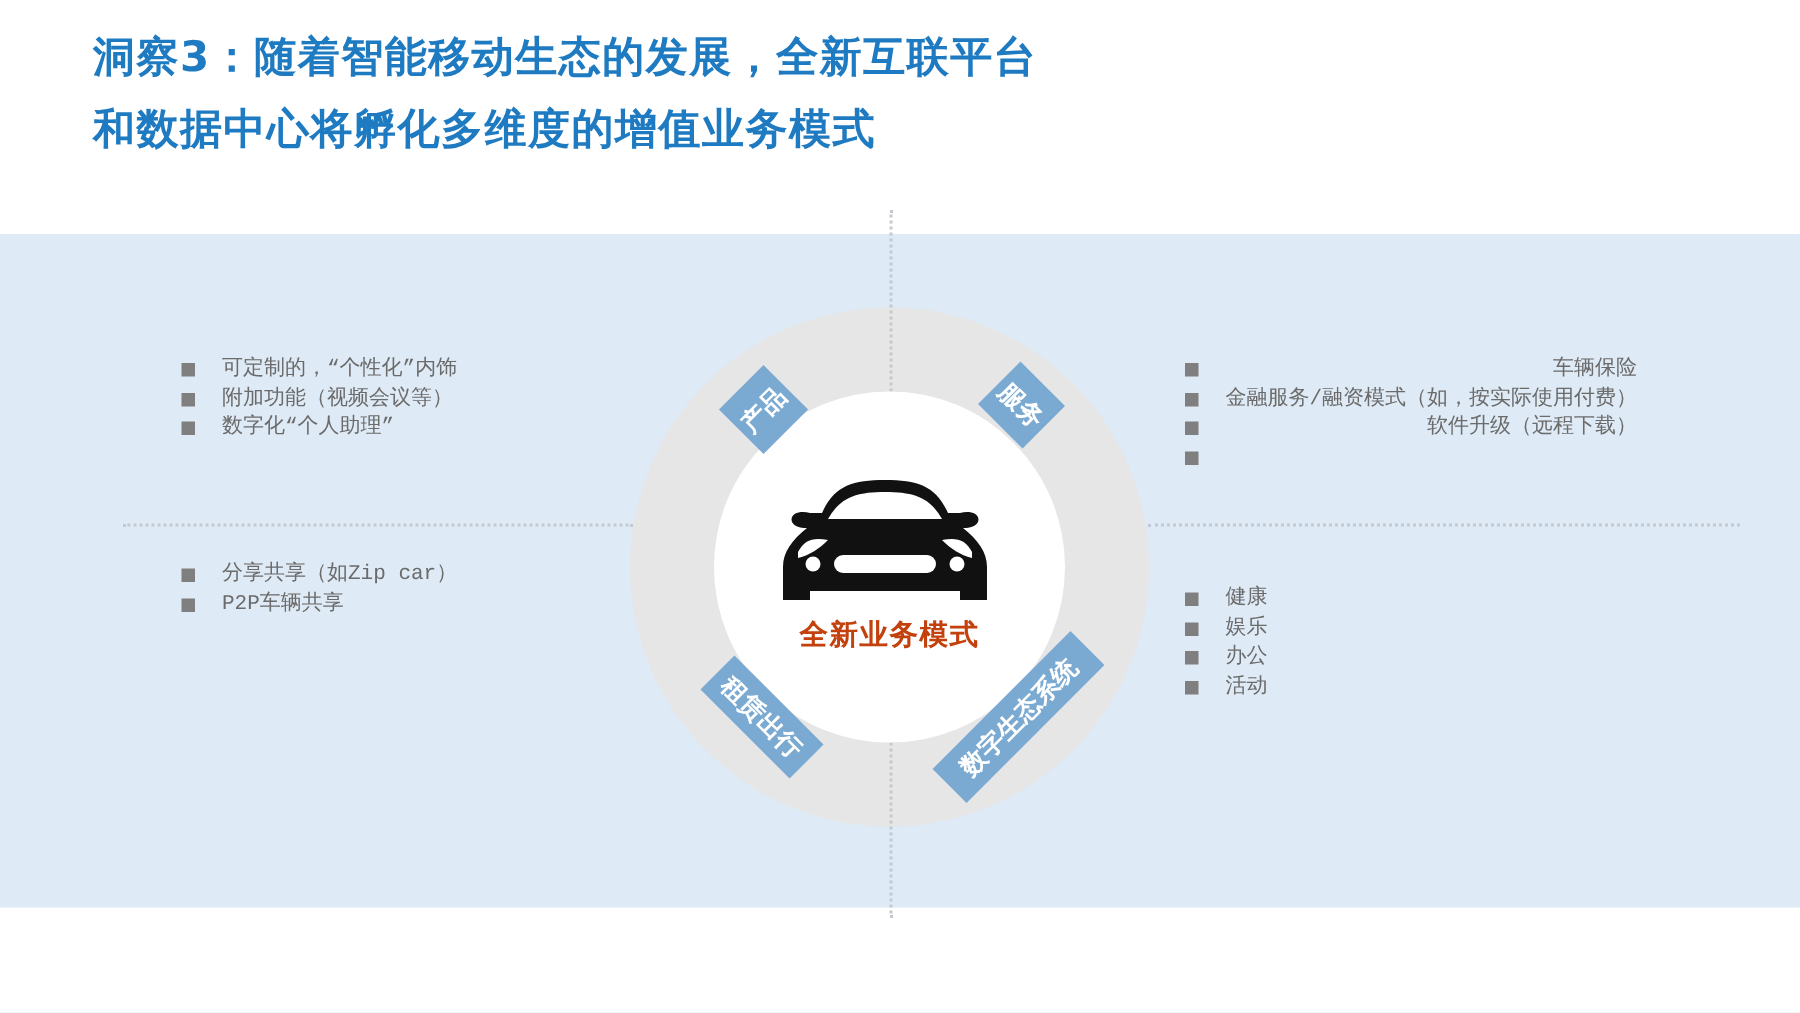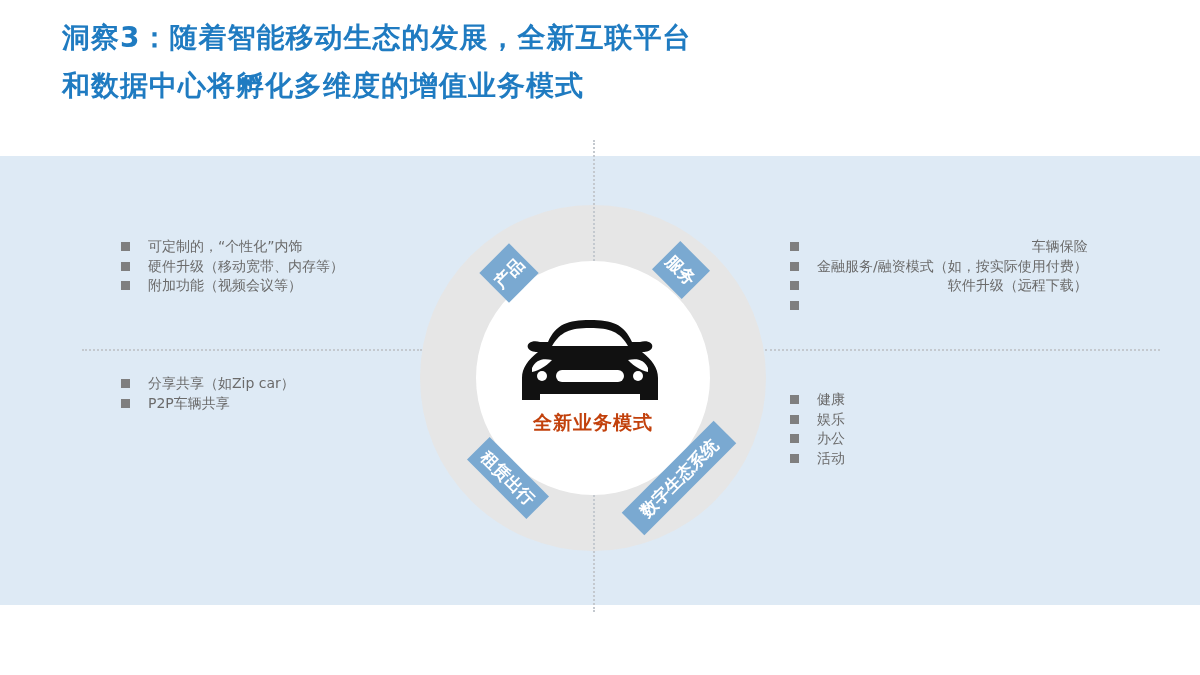--- a/index.html
+++ b/index.html
@@ -4,21 +4,21 @@
 <style>
   html, body { margin: 0; padding: 0; }
   body { width: 1200px; height: 675px; background: #ffffff; position: relative; overflow: hidden;
          font-family: "DejaVu Sans", "Liberation Sans", sans-serif; }
   .title { position: absolute; left: 62px; top: 14px; color: #1f7bc1; font-size: 28px; font-weight: bold;
            line-height: 48px; letter-spacing: 1px; }
   .panel { position: absolute; left: 0; top: 156px; width: 1200px; height: 449px; background: #deeaf5; }
   .vline { position: absolute; left: 593px; top: 140px; height: 472px; width: 0; border-left: 2px dotted #c4c9cf; }
   .hline-l { position: absolute; left: 82px; top: 349px; width: 340px; height: 0; border-top: 2px dotted #c4c9cf; }
   .hline-r { position: absolute; left: 765px; top: 349px; width: 395px; height: 0; border-top: 2px dotted #c4c9cf; }
-  .list { position: absolute; margin: 0; padding: 0; list-style: none; font-size: 14px; color: #6b6b6b; line-height: 19.5px; }
+  .list { position: absolute; margin: 0; padding: 0; list-style: none; font-size: 14px; color: #6b6b6b; line-height: 19.5px; font-family: Liberation Mono, monospace; }
   .list li { position: relative; padding-left: 30px; white-space: nowrap; }
   .list li .bullet { position: absolute; left: 3px; top: 5px; width: 9px; height: 9px; background: #7f7f7f; }
   .outer-ring { position: absolute; left: 420px; top: 205px; width: 346px; height: 346px; border-radius: 50%; background: #e6e6e6; }
   .inner { position: absolute; left: 476px; top: 261px; width: 234px; height: 234px; border-radius: 50%; background: #ffffff; }
   .car { position: absolute; left: 512px; top: 316px; width: 156px; height: 88px; }
   .center-label { position: absolute; left: 493px; top: 410px; width: 200px; text-align: center; color: #c2410c;
                   font-size: 19px; font-weight: bold; letter-spacing: 1px; }
   .tag { position: absolute; background: #7aa9d1; color: #ffffff; font-weight: bold; font-size: 17px;
          display: flex; align-items: center; justify-content: center; white-space: nowrap; }
 </style>
@@ -60,22 +60,22 @@
 </div>
 <div class="tag" style="left:466px; top:462px; width:84px; height:32px; transform: rotate(45deg);">
   <span>租赁出行</span>
 </div>
 <div class="tag" style="left:614px; top:462px; width:130px; height:32px; transform: rotate(-45deg);">
   <span>数字生态系统</span>
 </div>
 
 <ul class="list" style="left:118px; top:237px;">
   <li><span class="bullet"></span><span>可定制的，“个性化”内饰</span></li>
-  <li><span class="bullet"></span><span>硬件升级（移动宽带、内存等）</span></li>
   <li><span class="bullet"></span><span>附加功能（视频会议等）</span></li>
+  <li><span class="bullet"></span><span>数字化“个人助理”</span></li>
 </ul>
 
 <ul class="list" style="left:787px; top:237px;text-align:right;">
   <li><span class="bullet"></span><span>车辆保险</span></li>
   <li><span class="bullet"></span><span>金融服务/融资模式（如，按实际使用付费）</span></li>
   <li><span class="bullet"></span><span>软件升级（远程下载）</span></li>
   <li><span class="bullet"></span></li>
 </ul>
 
 <ul class="list" style="left:118px; top:374px;">

